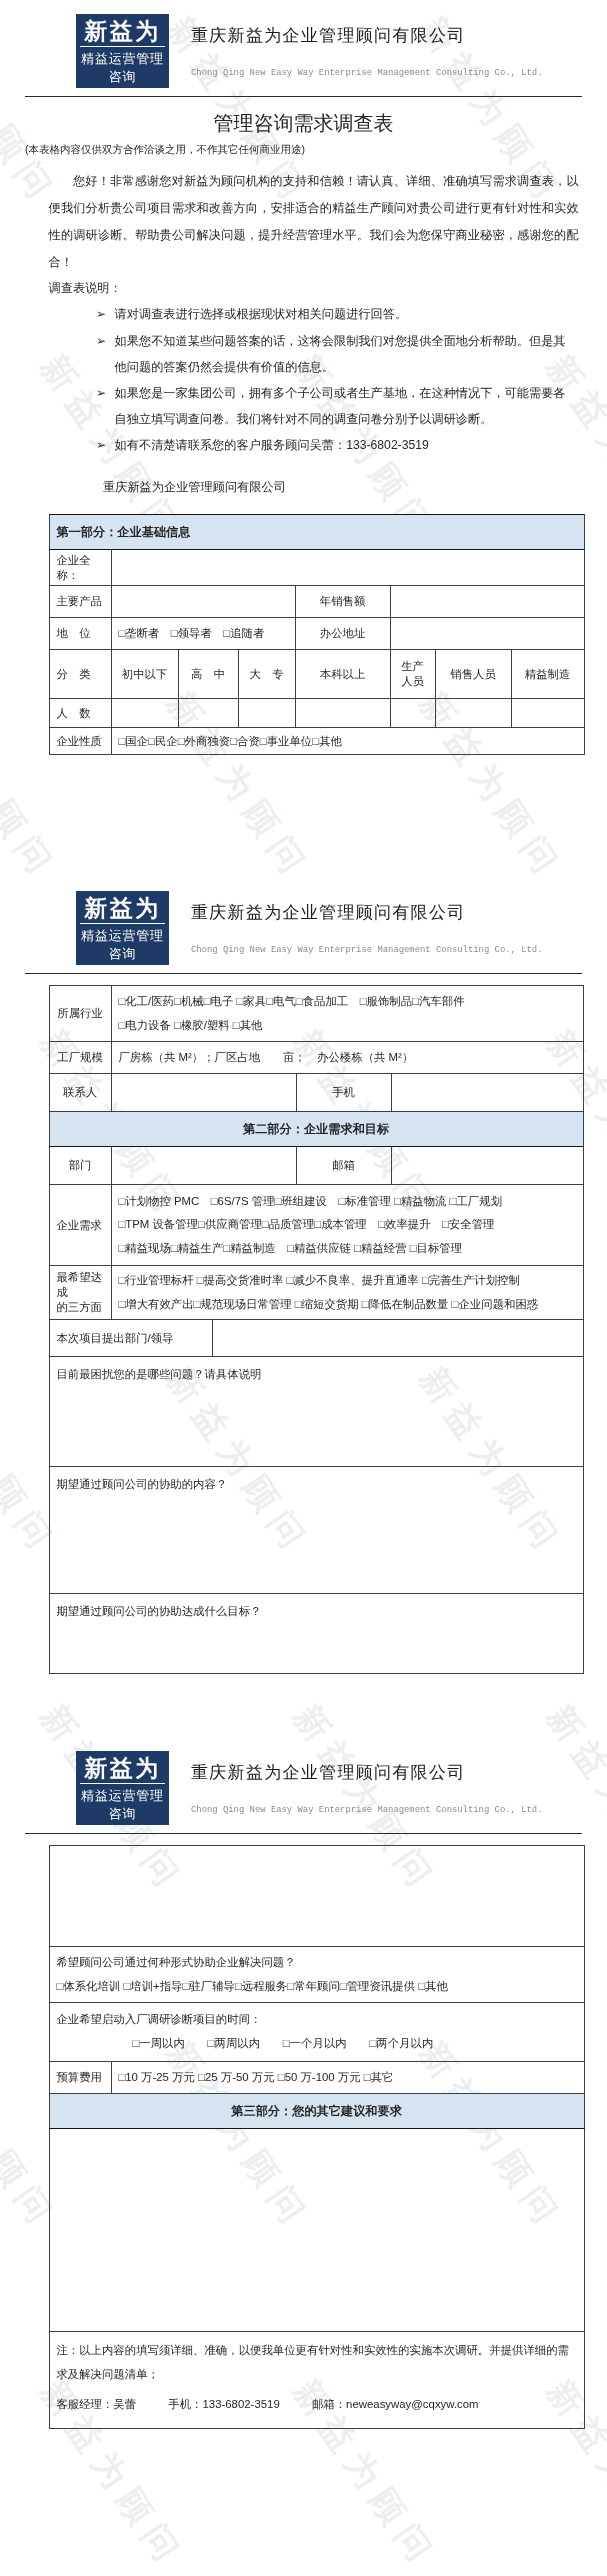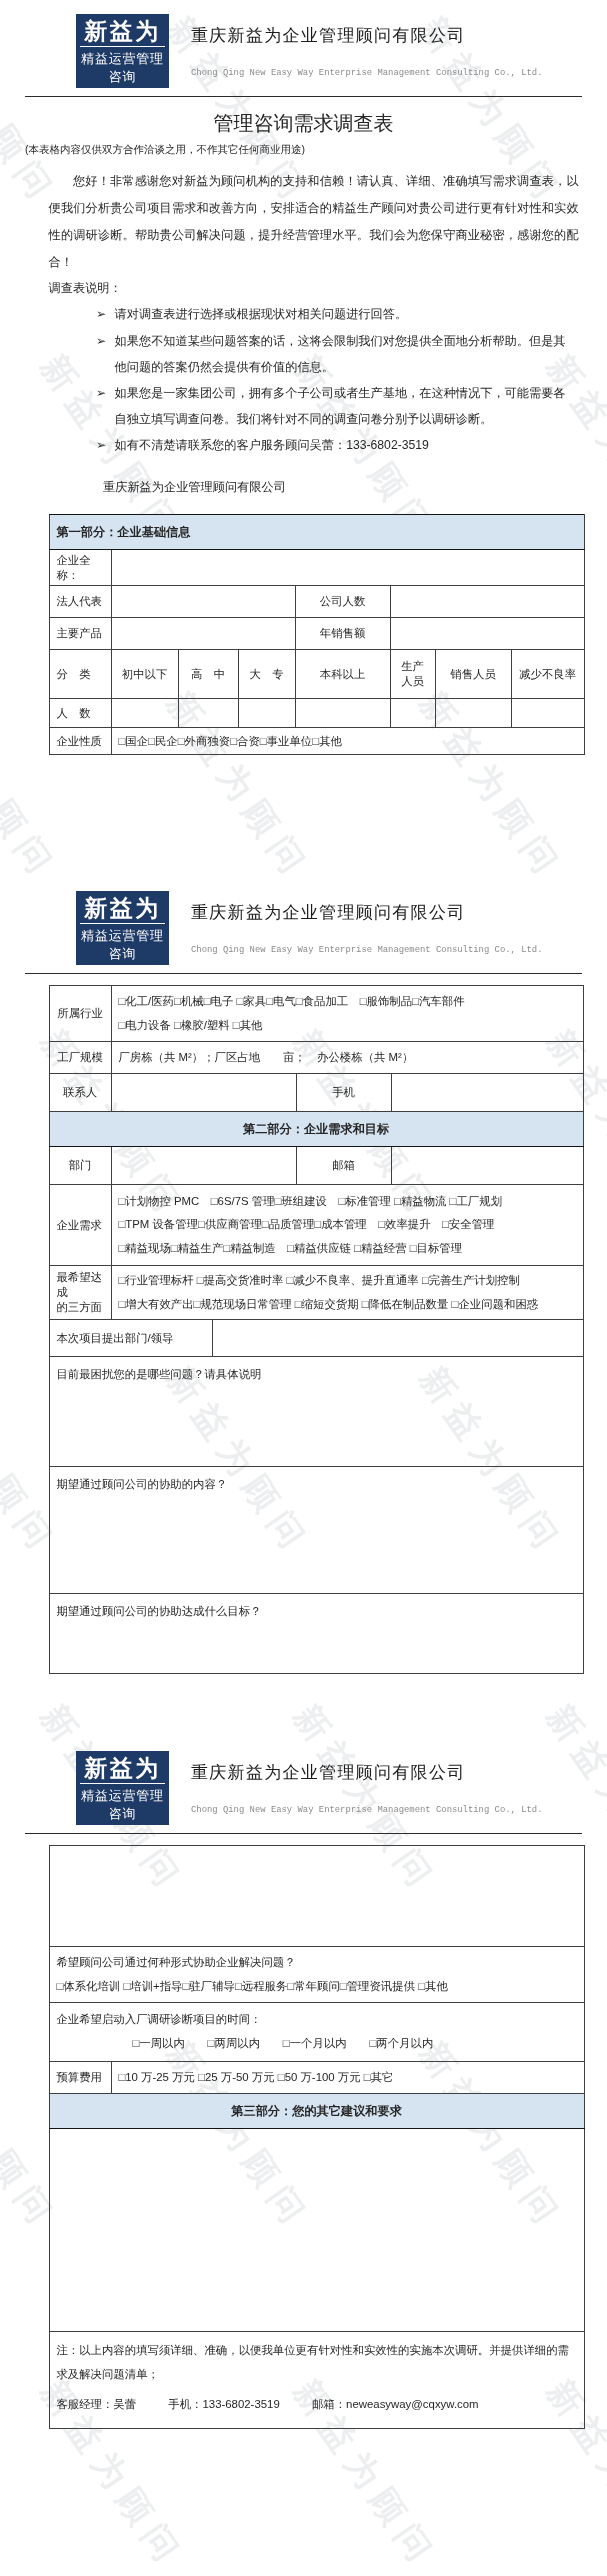--- a/index.html
+++ b/index.html
@@ -122,40 +122,40 @@
         </colgroup>
       <tbody>
           <tr style="height:35px">
             <td colspan="8" class="sect">第一部分：企业基础信息</td>
           </tr>
       <tr style="height:32px">
         <td>企业全称：</td>
         <td colspan="7"></td>
       </tr>
       <tr style="height:32px">
-        <td>法人代表</td>
-        <td colspan="3"></td>
-        <td class="center">公司人数</td>
-        <td colspan="3"></td>
-      </tr>
-      <tr style="height:32px">
         <td>主要产品</td>
         <td colspan="3"></td>
         <td class="center">年销售额</td>
+        <td colspan="3"></td>
+      </tr>
+      <tr style="height:32px">
+        <td>地　位</td>
+        <td colspan="3">□垄断者　□领导者　□追随者</td>
+        <td class="center">办公地址</td>
         <td colspan="3"></td>
       </tr>
       <tr style="height:49px">
         <td>分　类</td>
         <td class="center">初中以下</td>
         <td class="center">高　中</td>
         <td class="center">大　专</td>
         <td class="center">本科以上</td>
         <td class="center">生产人员</td>
         <td class="center">销售人员</td>
-        <td class="center">减少不良率</td>
+        <td class="center">精益制造</td>
       </tr>
       <tr style="height:29px">
         <td>人　数</td>
         <td></td>
         <td></td>
         <td></td>
         <td></td>
         <td></td>
         <td></td>
         <td></td>

